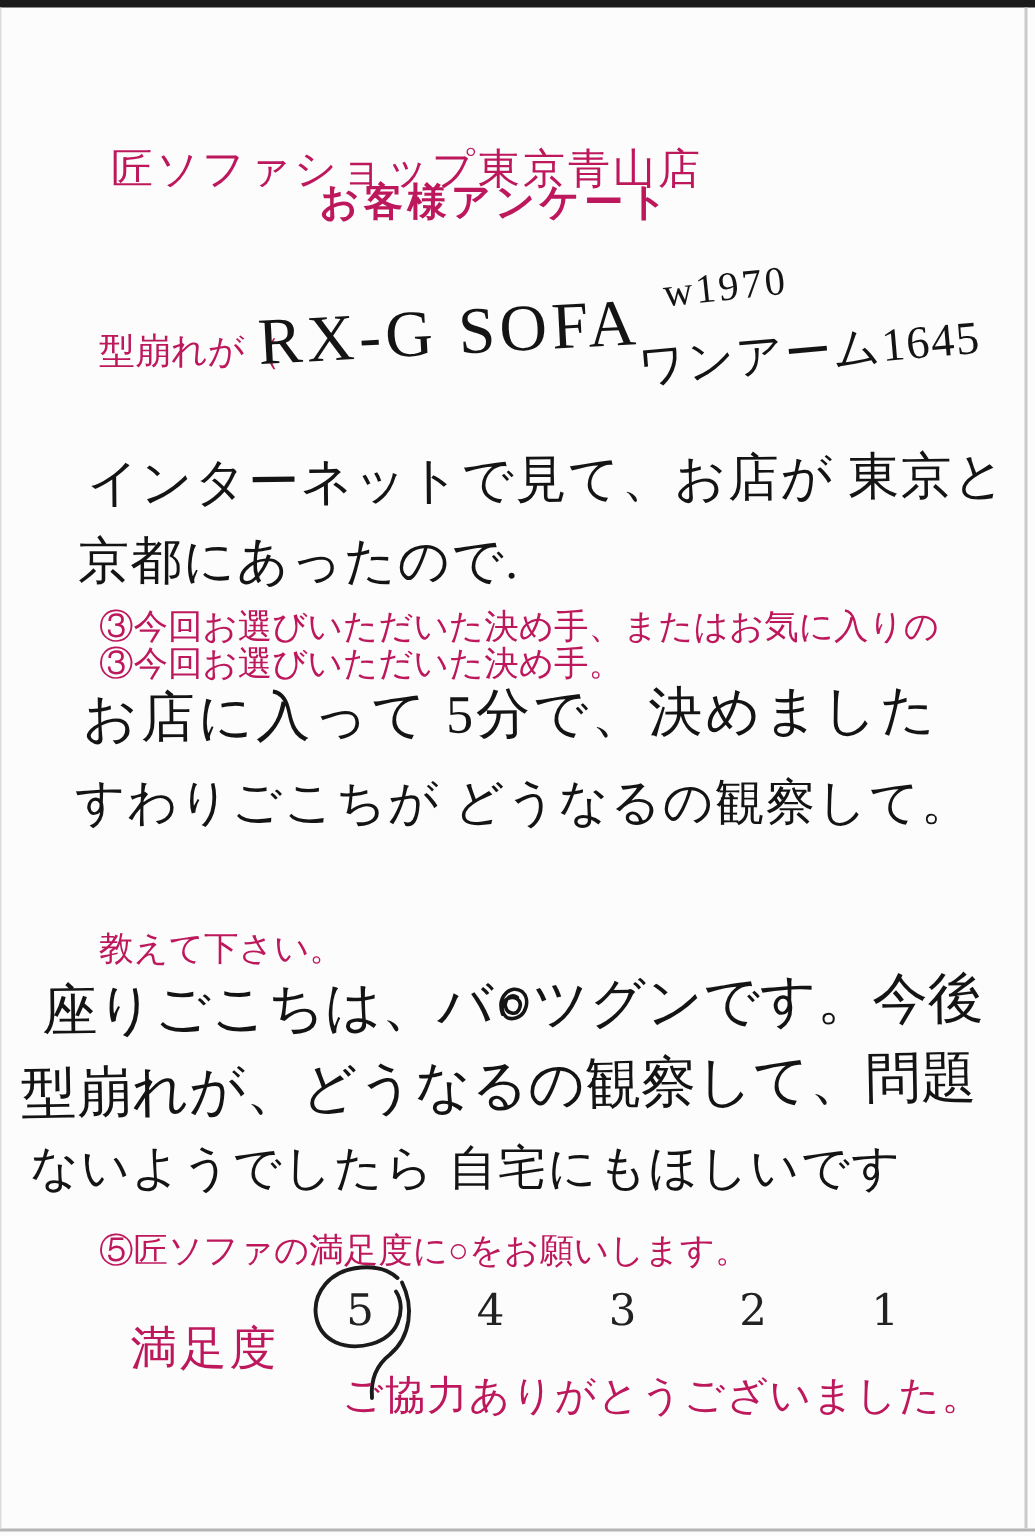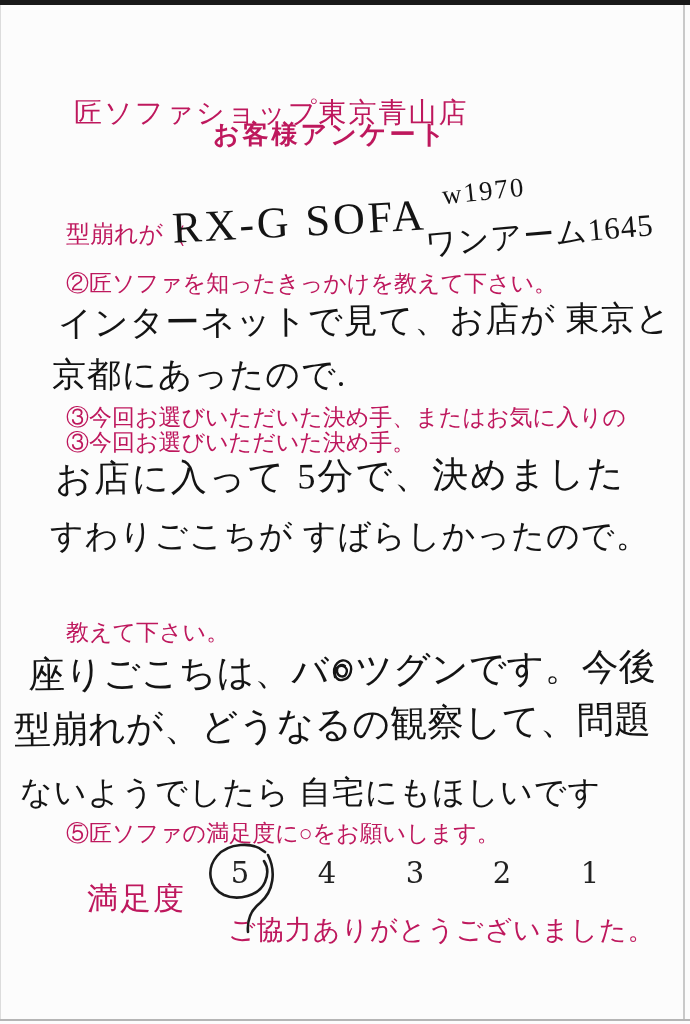--- a/index.html
+++ b/index.html
@@ -46,21 +46,21 @@
 
   .q3-label1 { left:66px; top:402px; font-size:23px; }
   .q3-label2 { left:66px; top:427px; font-size:23px; }
   .q3-ans1   { left:55px; top:458px; font-size:36px; letter-spacing:2px; transform:rotate(-0.6deg); }
   .q3-ans2   { left:50px; top:520px; font-size:33px; letter-spacing:1px; }
 
   .q4-label1 { left:66px; top:592px; font-size:23px; }
   .q4-label2 { left:66px; top:617px; font-size:23px; }
   .q4-ans1   { left:28px; top:652px; font-size:37px; transform:rotate(-0.8deg); }
   .q4-ans2   { left:14px; top:706px; font-size:37px; transform:rotate(-1deg); }
-  .q4-ans3   { left:20px; top:762px; font-size:32px; letter-spacing:1px;margin-top:14px; }
+  .q4-ans3   { left:20px; top:762px; font-size:32px; letter-spacing:1px; }
 
   .q5-label    { left:66px; top:818px; font-size:23px; }
   .scale-title { left:87px; top:878px; font-size:31px; letter-spacing:2px; }
   .scale-num   { position:absolute; top:856px; font-size:29px; font-family:"DejaVu Serif", serif; color:#222; transform:translateX(-50%); }
   .n5 { left:240px; } .n4 { left:327px; } .n3 { left:415px; } .n2 { left:502px; } .n1 { left:590px; }
 
   .circle-mark { position:absolute; left:205px; top:838px; }
   .scribble { display:inline-block; width:26px; height:30px; vertical-align:-2px; }
 
   .closing { left:228px; top:912px; font-size:27px; letter-spacing:1px; }
@@ -76,28 +76,27 @@
   <div class="edge-left"></div>
 
   <div class="print store">匠ソファショップ東京青山店</div>
   <div class="print title">お客様アンケート</div>
 
   <div class="print q1-label">型崩れが（</div>
   <div class="hand q1-product">RX-G SOFA</div>
   <div class="hand q1-width">w1970</div>
   <div class="hand q1-model">ワンアーム1645</div>
 
-  <div class="print q2-label">②匠ソファを知ったきっかけを教えて下さい。</div>
   <div class="hand q2-ans1">インターネットで見て、お店が 東京と</div>
   <div class="hand q2-ans2">京都にあったので.</div>
 
   <div class="print q3-label1">③今回お選びいただいた決め手、またはお気に入りの</div>
   <div class="print q3-label2">③今回お選びいただいた決め手。</div>
   <div class="hand q3-ans1">お店に入って 5分で、決めました</div>
-  <div class="hand q3-ans2">すわりごこちが すばらしかったので。</div>
+  <div class="hand q3-ans2">すわりごこちが どうなるの観察して。</div>
 
   <div class="print q4-label2">教えて下さい。</div>
   <div class="hand q4-ans1">
     <span>座りごこちは、バ</span><span class="scribble"><svg width="26" height="30" viewBox="0 0 26 30">
           <path d="M6,22 C2,10 12,2 19,7 C25,12 22,24 13,25 C6,26 3,16 9,12 C14,9 20,13 17,19 C15,23 9,22 8,17 C7,12 12,8 16,11" fill="none" stroke="#141414" stroke-width="2.4" stroke-linecap="round"></path>
         </svg></span><span>ツグンです。今後</span>
   </div>
   <div class="hand q4-ans2">型崩れが、どうなるの観察して、問題</div>
   <div class="hand q4-ans3">ないようでしたら 自宅にもほしいです</div>
 

